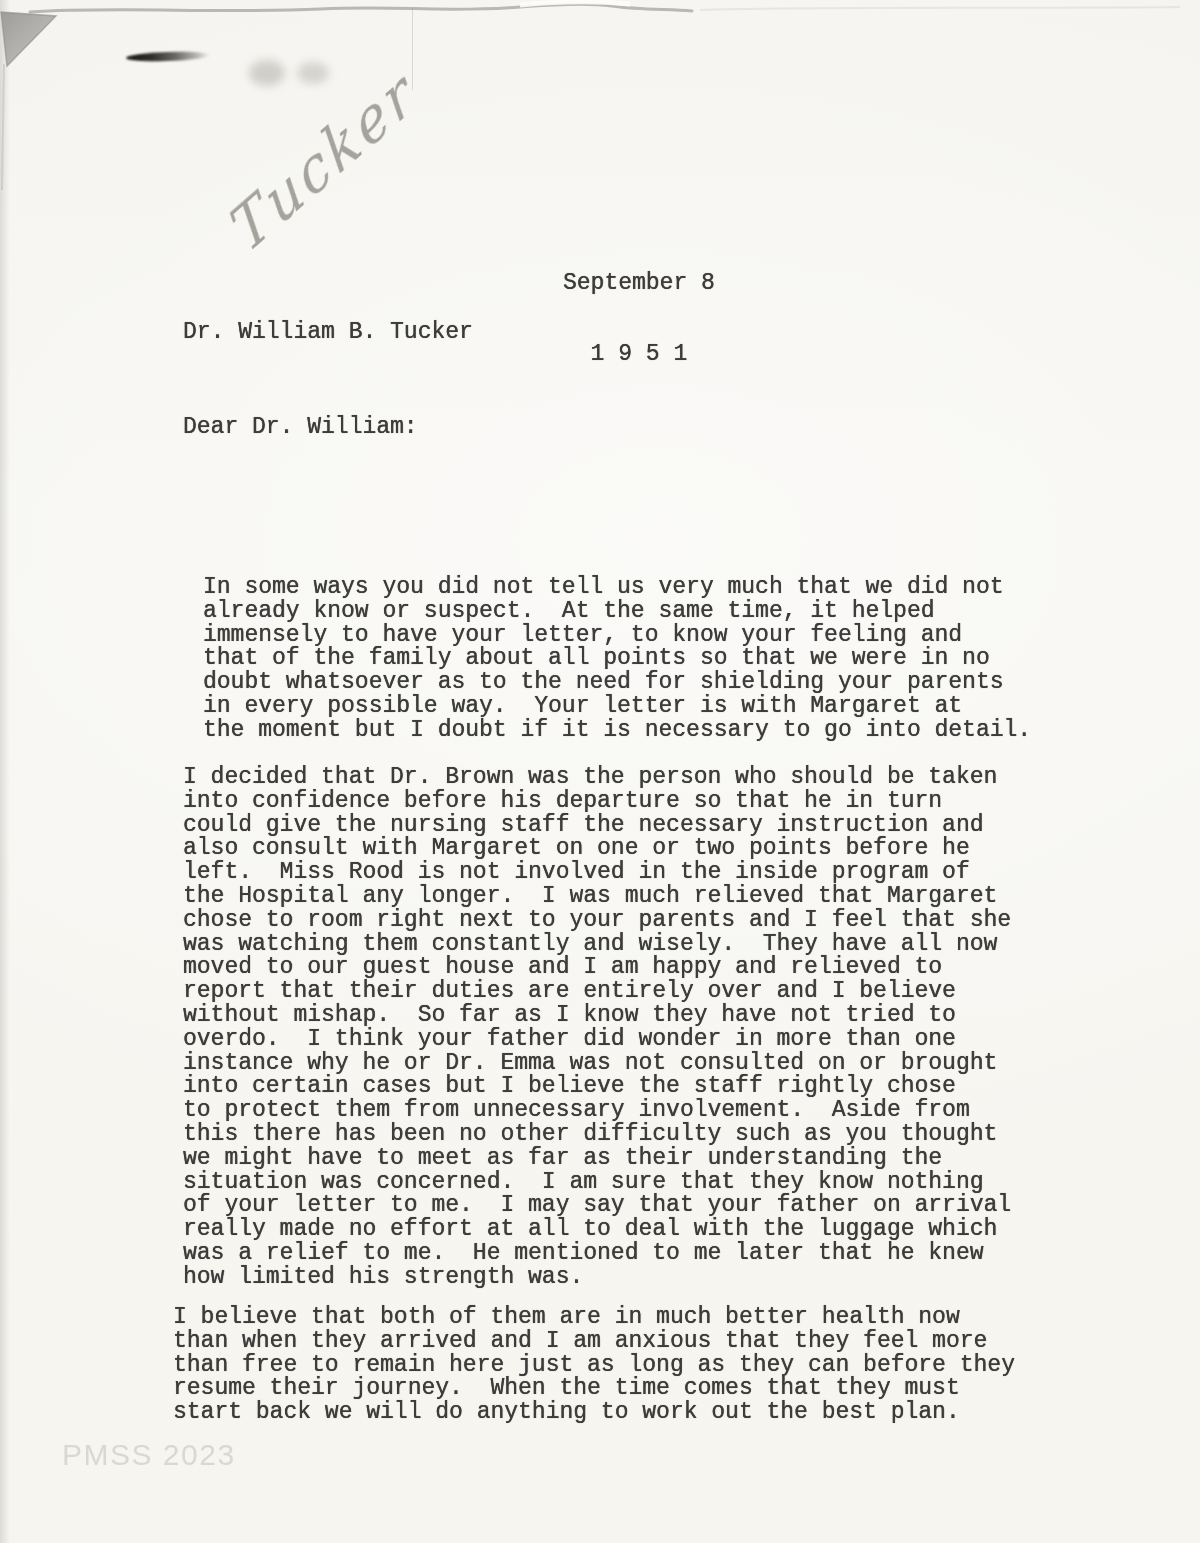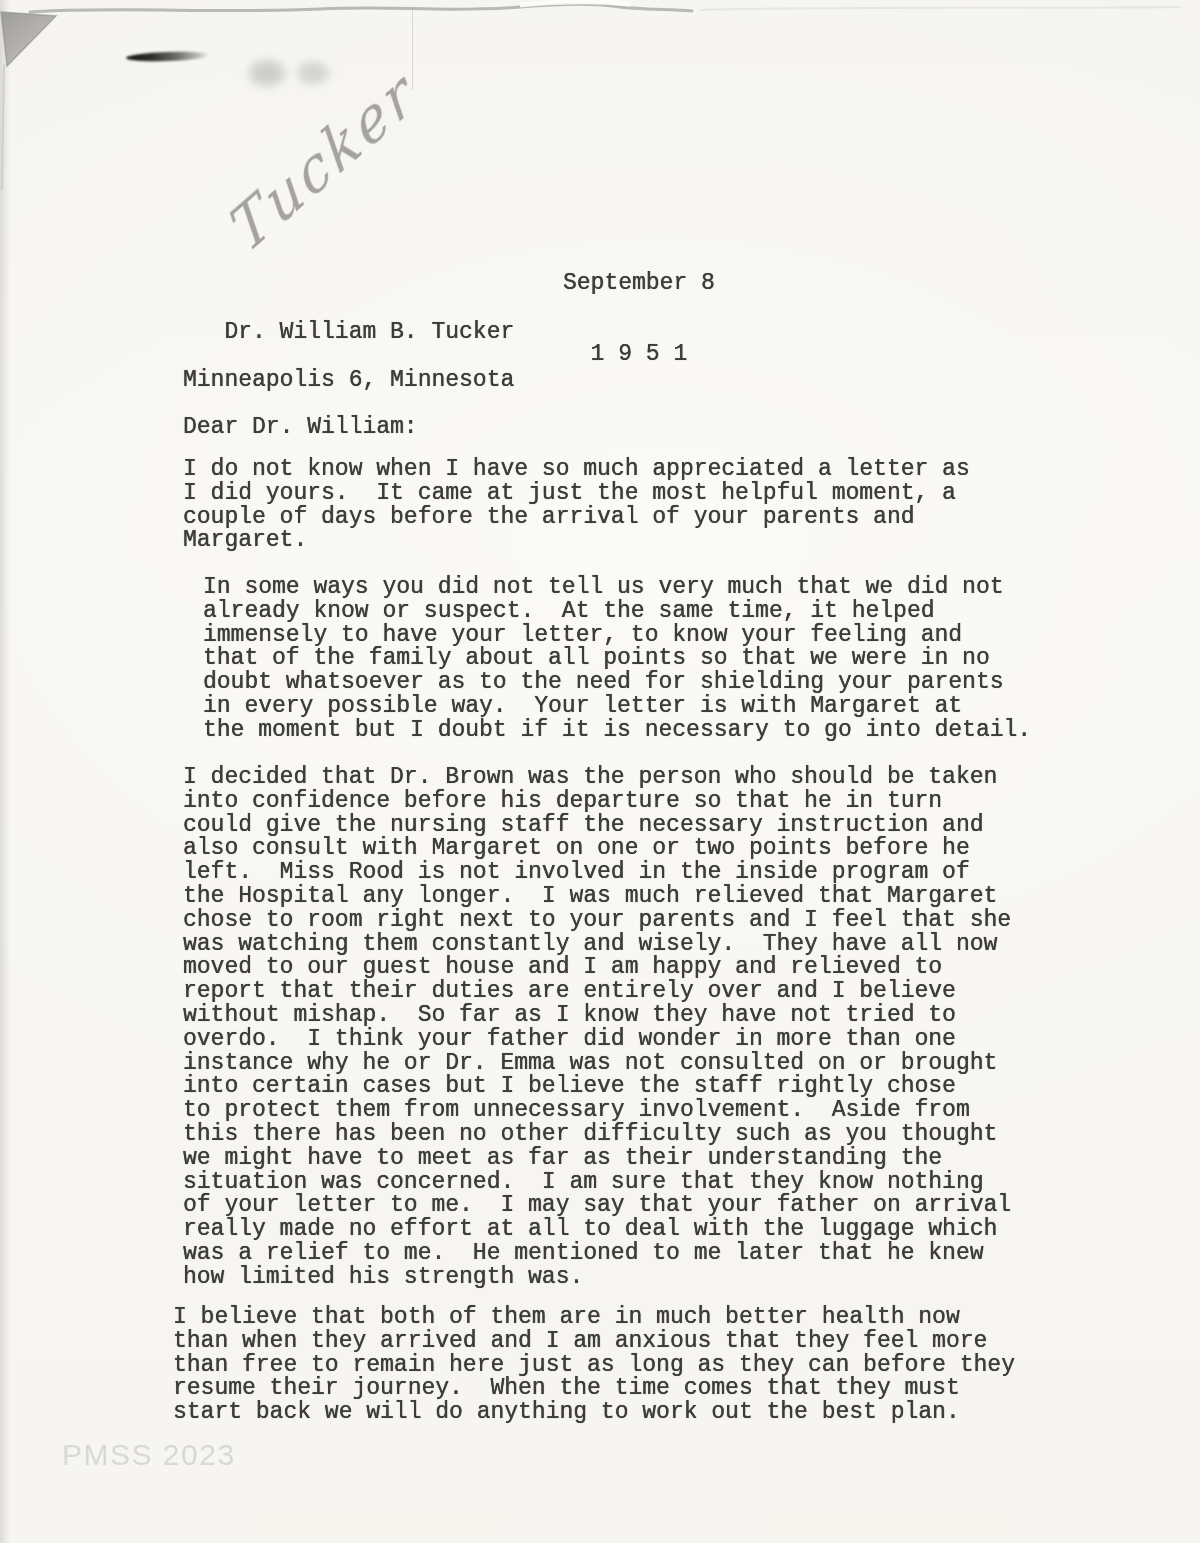--- a/index.html
+++ b/index.html
@@ -143,28 +143,24 @@
 
   <div class="handwriting">
     <span>Tucker</span>
   </div>
 
   <div class="typed date-block">
     <div>September 8</div>
     <div>1 9 5 1</div>
   </div>
 
-  <div class="typed recipient"><span>Dr. William B. Tucker</span><br><br><span>Minneapolis 6, Minnesota</span></div>
+  <div class="typed recipient"><span>Dr. William B. Tucker</span><br><br></div>
 
   <div class="typed salutation">Dear Dr. William:</div>
 
-  <div class="typed para-1">I do not know when I have so much appreciated a letter as
-I did yours.  It came at just the most helpful moment, a
-couple of days before the arrival of your parents and
-Margaret.</div>
   <div class="typed para-2">In some ways you did not tell us very much that we did not
 already know or suspect.  At the same time, it helped
 immensely to have your letter, to know your feeling and
 that of the family about all points so that we were in no
 doubt whatsoever as to the need for shielding your parents
 in every possible way.  Your letter is with Margaret at
 the moment but I doubt if it is necessary to go into detail.</div>
   <div class="typed para-3">I decided that Dr. Brown was the person who should be taken
 into confidence before his departure so that he in turn
 could give the nursing staff the necessary instruction and

